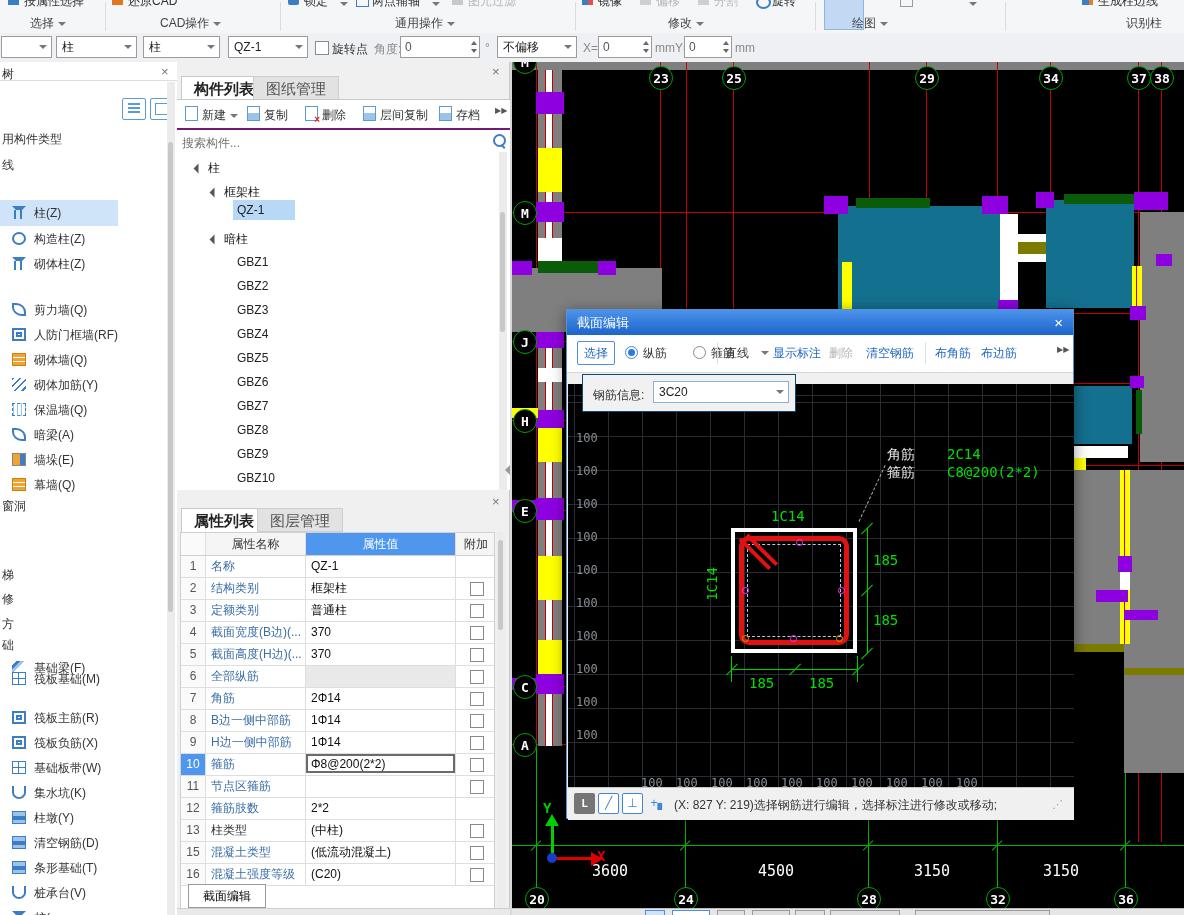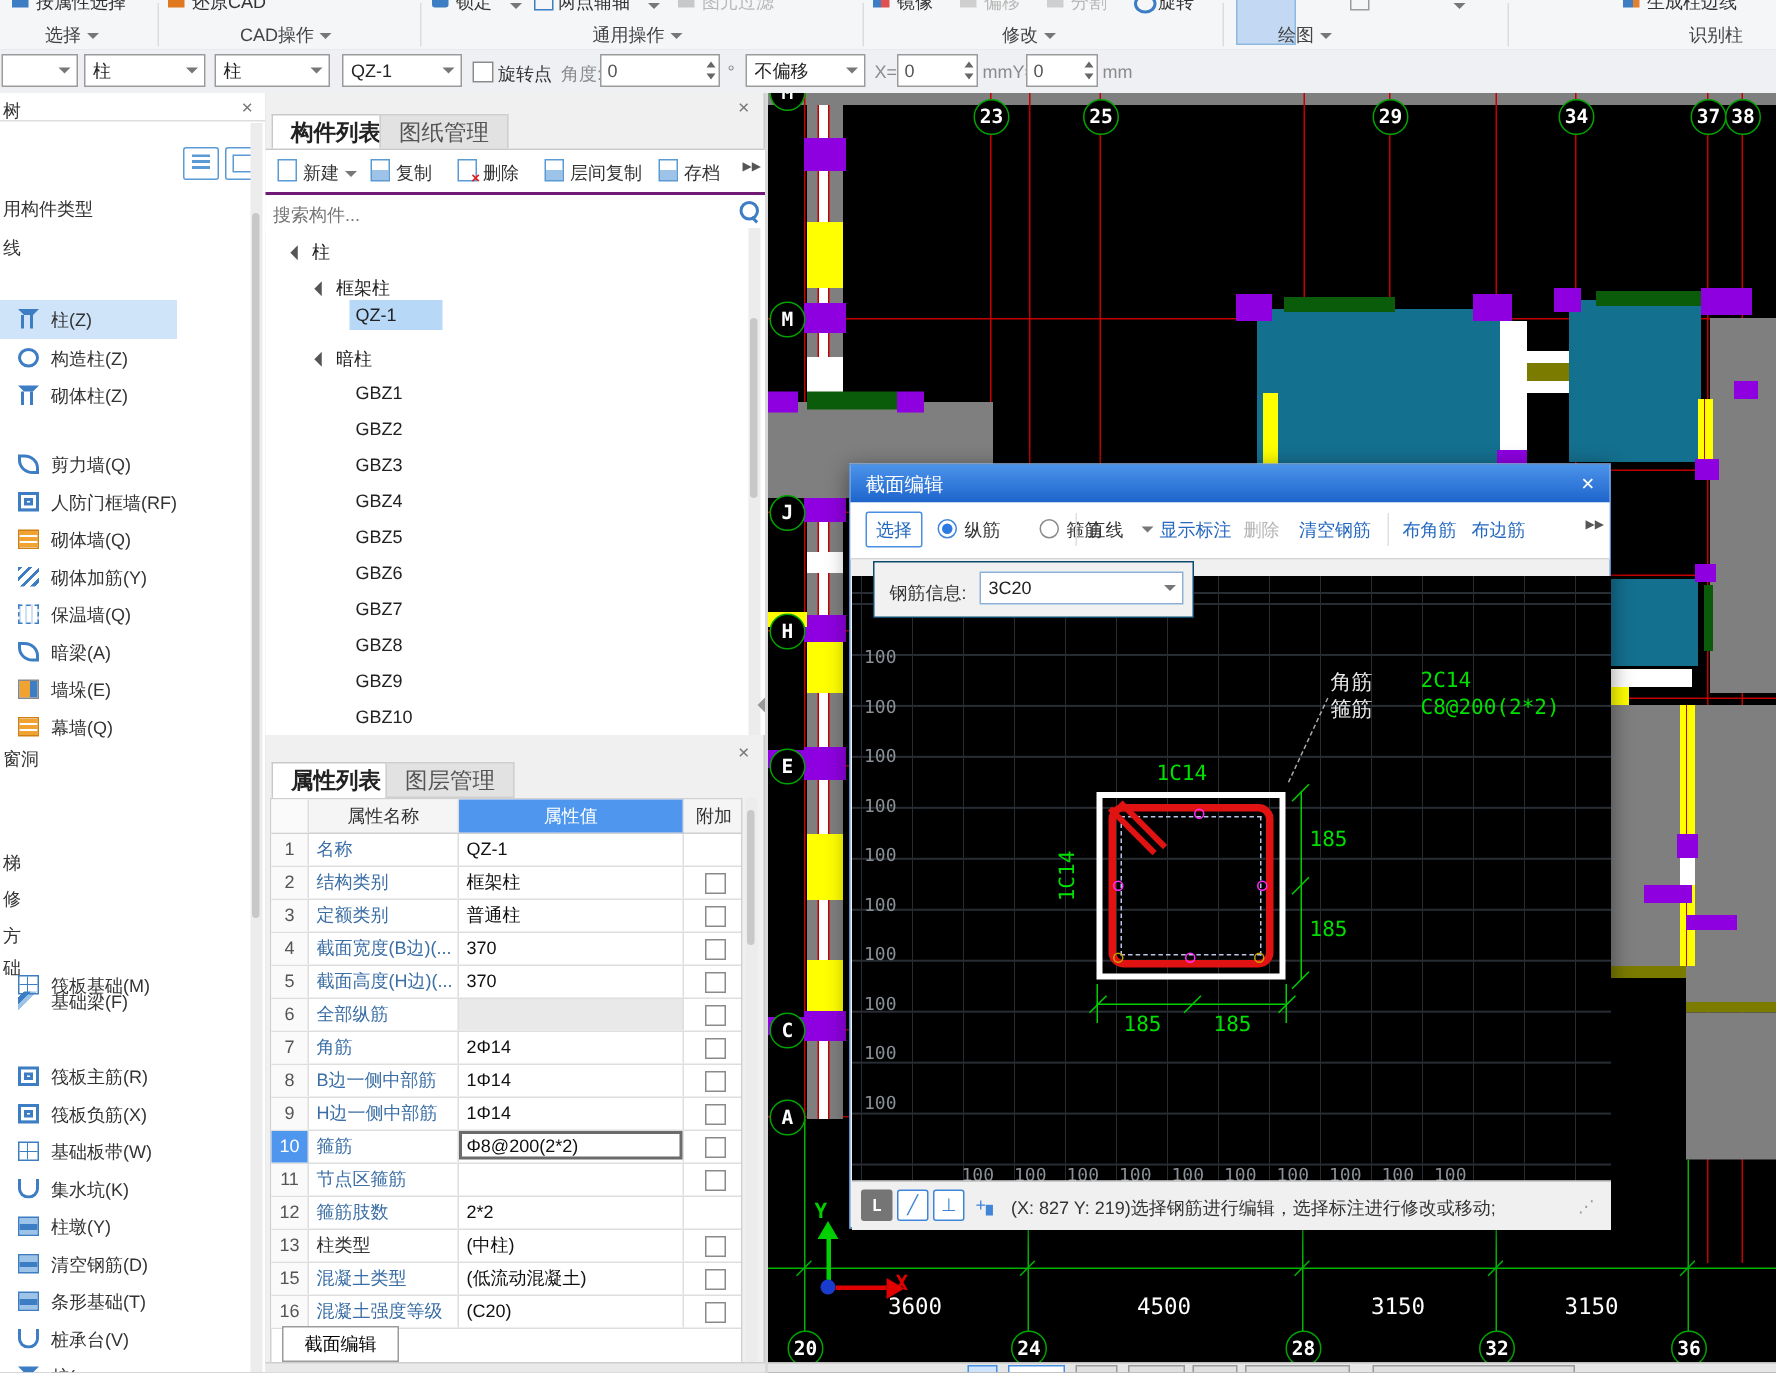--- a/index.html
+++ b/index.html
@@ -241,21 +241,21 @@
       </div>
     <span class="sb-group" style="top:436px">窗洞</span>
     <span class="sb-group" style="top:505px">梯</span>
     <span class="sb-group" style="top:529px">修</span>
     <span class="sb-group" style="top:554px">方</span>
     <span class="sb-group" style="top:575px">础</span>
     <div class="sb-item" style="top:594px">
         <span class="sic i-pen"></span>
         <span class="lbl">基础梁(F)</span>
       </div>
-    <div class="sb-item" style="top:583px">
+    <div class="sb-item" style="top:605px">
         <span class="sic i-slab"></span>
         <span class="lbl">筏板基础(M)</span>
       </div>
     <div class="sb-item" style="top:644px">
         <span class="sic i-dbl"></span>
         <span class="lbl">筏板主筋(R)</span>
       </div>
     <div class="sb-item" style="top:669px">
         <span class="sic i-dbl"></span>
         <span class="lbl">筏板负筋(X)</span>

